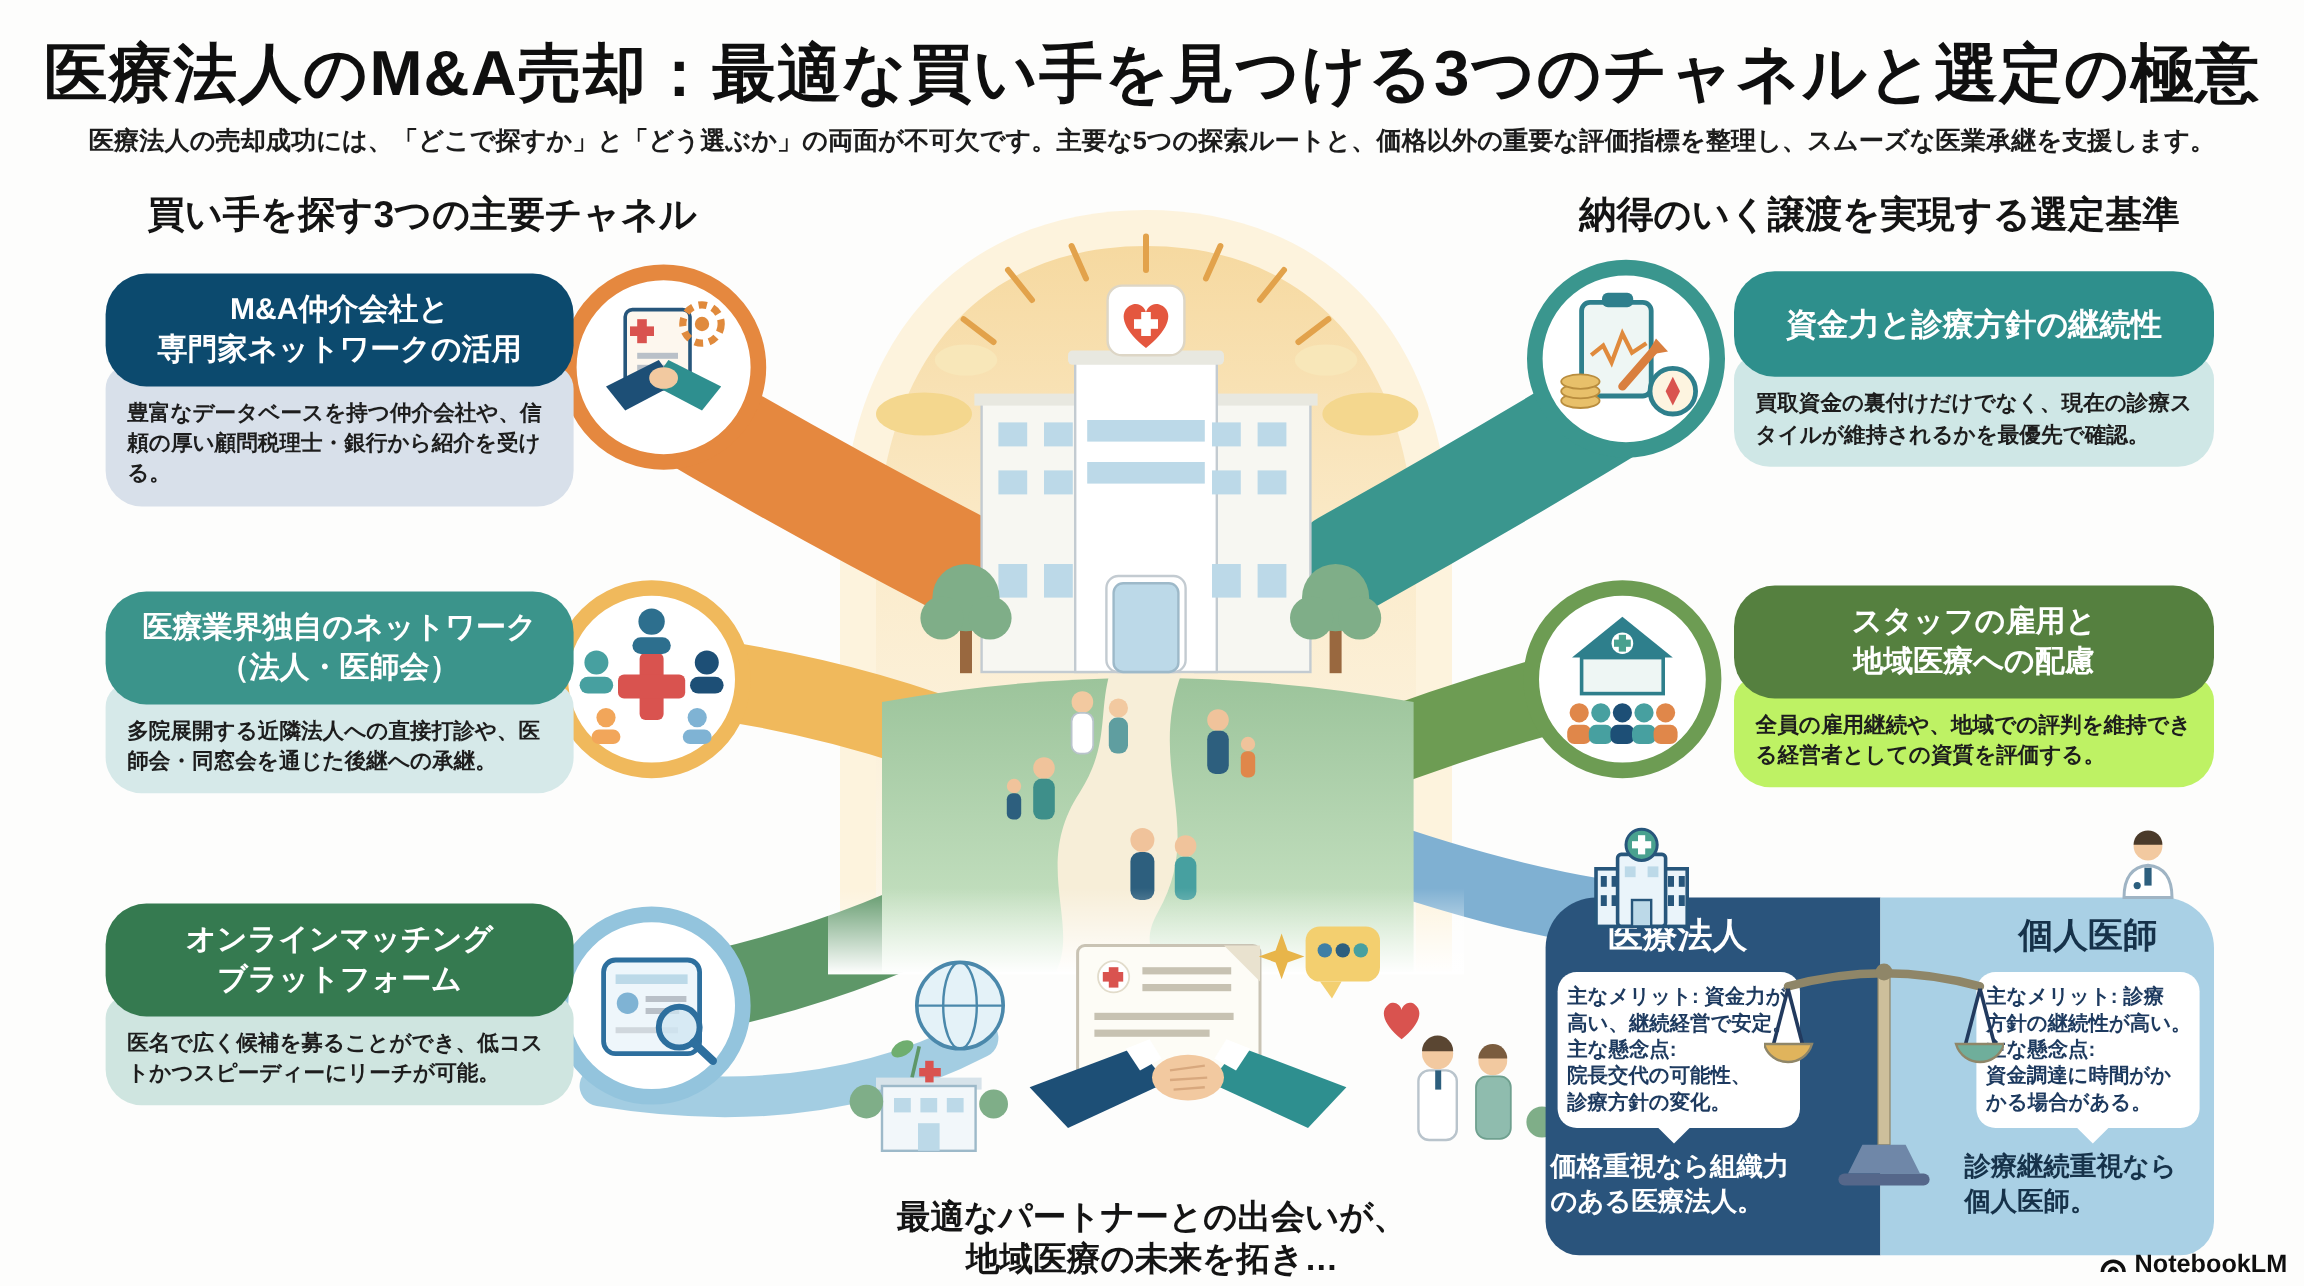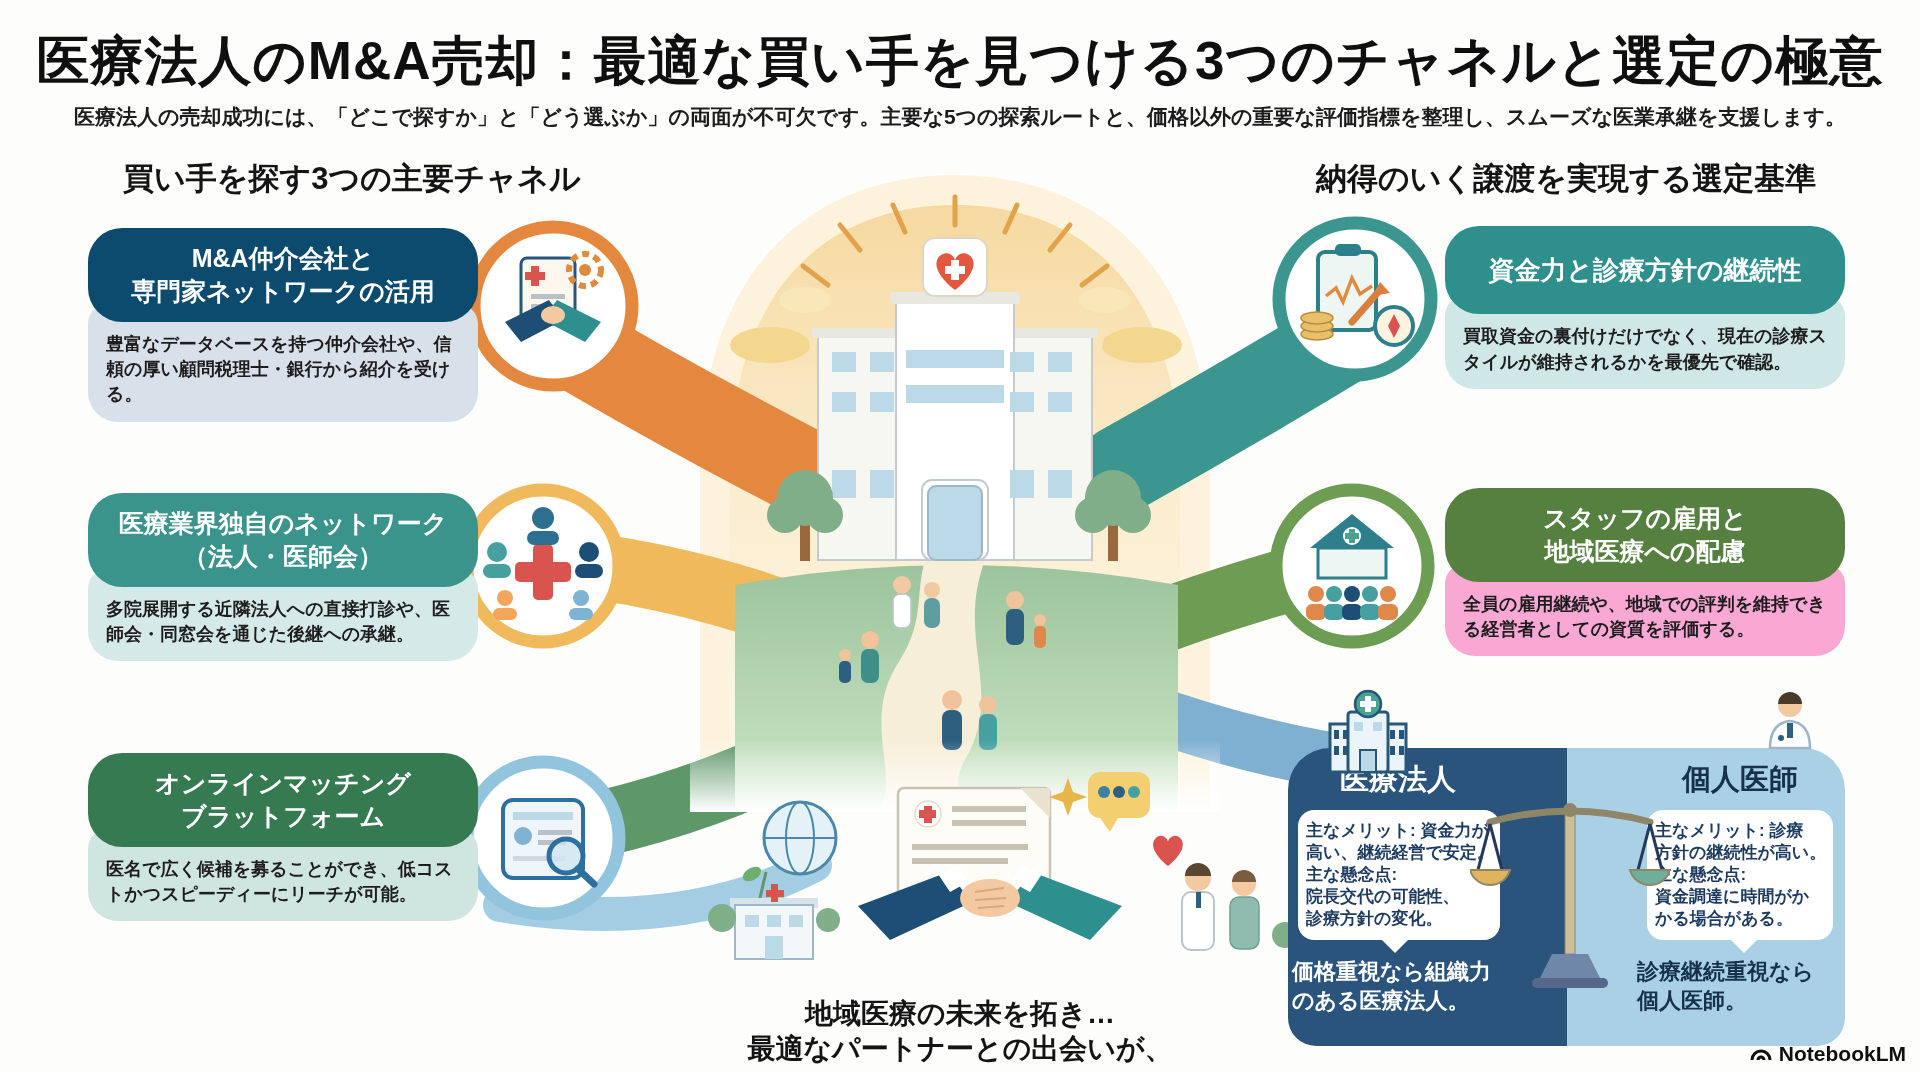--- a/index.html
+++ b/index.html
@@ -330,21 +330,21 @@
       <span class="nw"></span>
     </div>
     <div class="bd" style="background:#cfe7e6">買取資金の裏付けだけでなく、現在の診療スタイルが維持されるかを最優先で確認。</div>
   </div>
 
   <div class="card" id="card-r2">
     <div class="hd" style="background:#55803f">
       <span class="nw">スタッフの雇用と</span>
       <span class="nw">地域医療への配慮</span>
     </div>
-    <div class="bd" style="background:#f9a8d4">全員の雇用継続や、地域での評判を維持できる経営者としての資質を評価する。</div>
+    <div class="bd" style="background:#bef264">全員の雇用継続や、地域での評判を維持できる経営者としての資質を評価する。</div>
   </div>
 
   <div id="comparison">
     <svg id="cmp-hospital" width="92" height="96" viewBox="0 0 92 96">
       <rect x="8" y="42" width="20" height="48" fill="#eaf4fa" stroke="#27567b" stroke-width="3"></rect>
       <rect x="64" y="42" width="20" height="48" fill="#eaf4fa" stroke="#27567b" stroke-width="3"></rect>
       <rect x="26" y="30" width="40" height="60" rx="3" fill="#eaf4fa" stroke="#27567b" stroke-width="3"></rect>
       <circle cx="46" cy="22" r="13" fill="#49a18f" stroke="#27567b" stroke-width="2.5"></circle>
       <rect x="43" y="14" width="6" height="16" fill="#fff"></rect>
         <rect x="38" y="19" width="16" height="6" fill="#fff"></rect>
@@ -411,22 +411,22 @@
       <line x1="180" y1="42" x2="168" y2="88" stroke="#223a5e" stroke-width="3"></line>
       <line x1="180" y1="42" x2="192" y2="88" stroke="#223a5e" stroke-width="3"></line>
       <path d="M 0 88 C 6 108 34 108 40 88 Z" fill="#e0b45c" stroke="#8f8668" stroke-width="2"></path>
       <path d="M 160 88 C 166 108 194 108 200 88 Z" fill="#6fae9b" stroke="#8f8668" stroke-width="2"></path>
       <polygon points="70,196 130,196 118,172 82,172" fill="#6f87a8"></polygon>
       <rect x="62" y="196" width="76" height="10" rx="5" fill="#55678a"></rect>
     </svg>
   </div>
 
   <div id="caption">
+    <span class="nw">最適なパートナーとの出会いが、</span>
     <span class="nw">地域医療の未来を拓き…</span>
-    <span class="nw">最適なパートナーとの出会いが、</span>
   </div>
 
   <div id="brand">
     <svg width="24" height="22" viewBox="0 0 24 22">
       <path d="M 3 18 A 9 9 0 0 1 21 18" fill="none" stroke="#111" stroke-width="3"></path>
       <path d="M 9 18 A 3 3 0 0 1 15 18" fill="none" stroke="#111" stroke-width="3"></path>
     </svg>
     <span>NotebookLM</span>
   </div>
 

